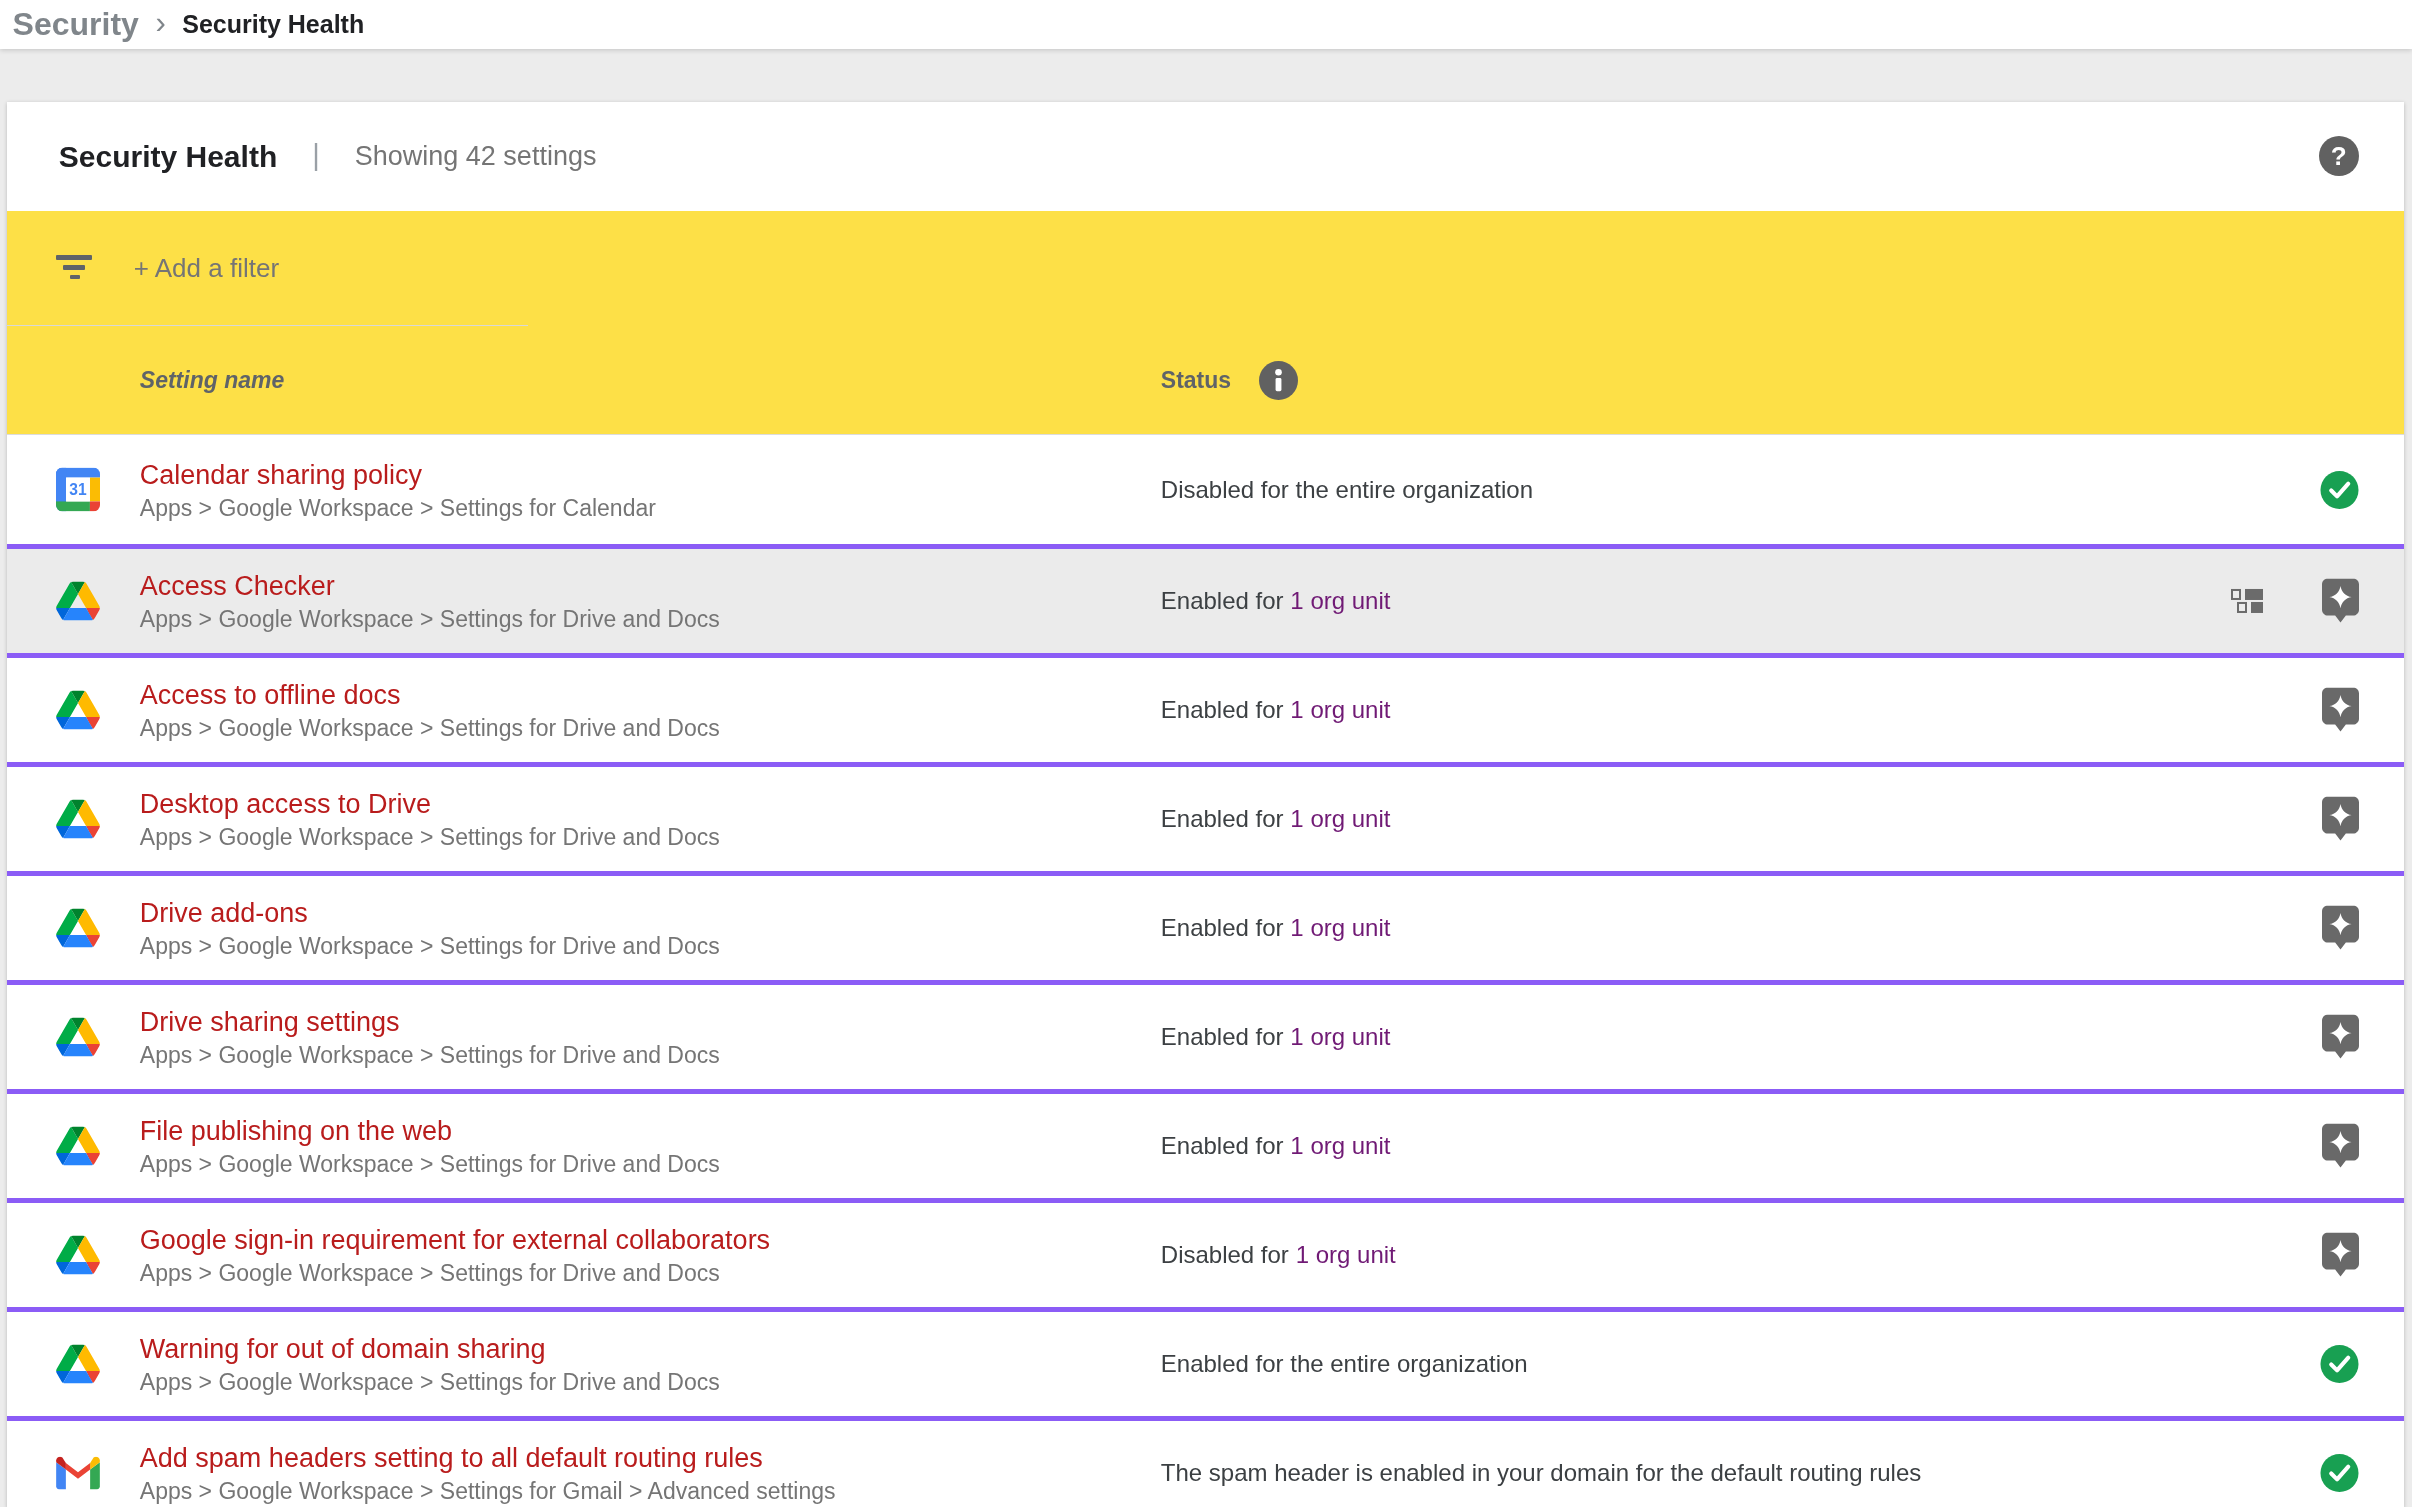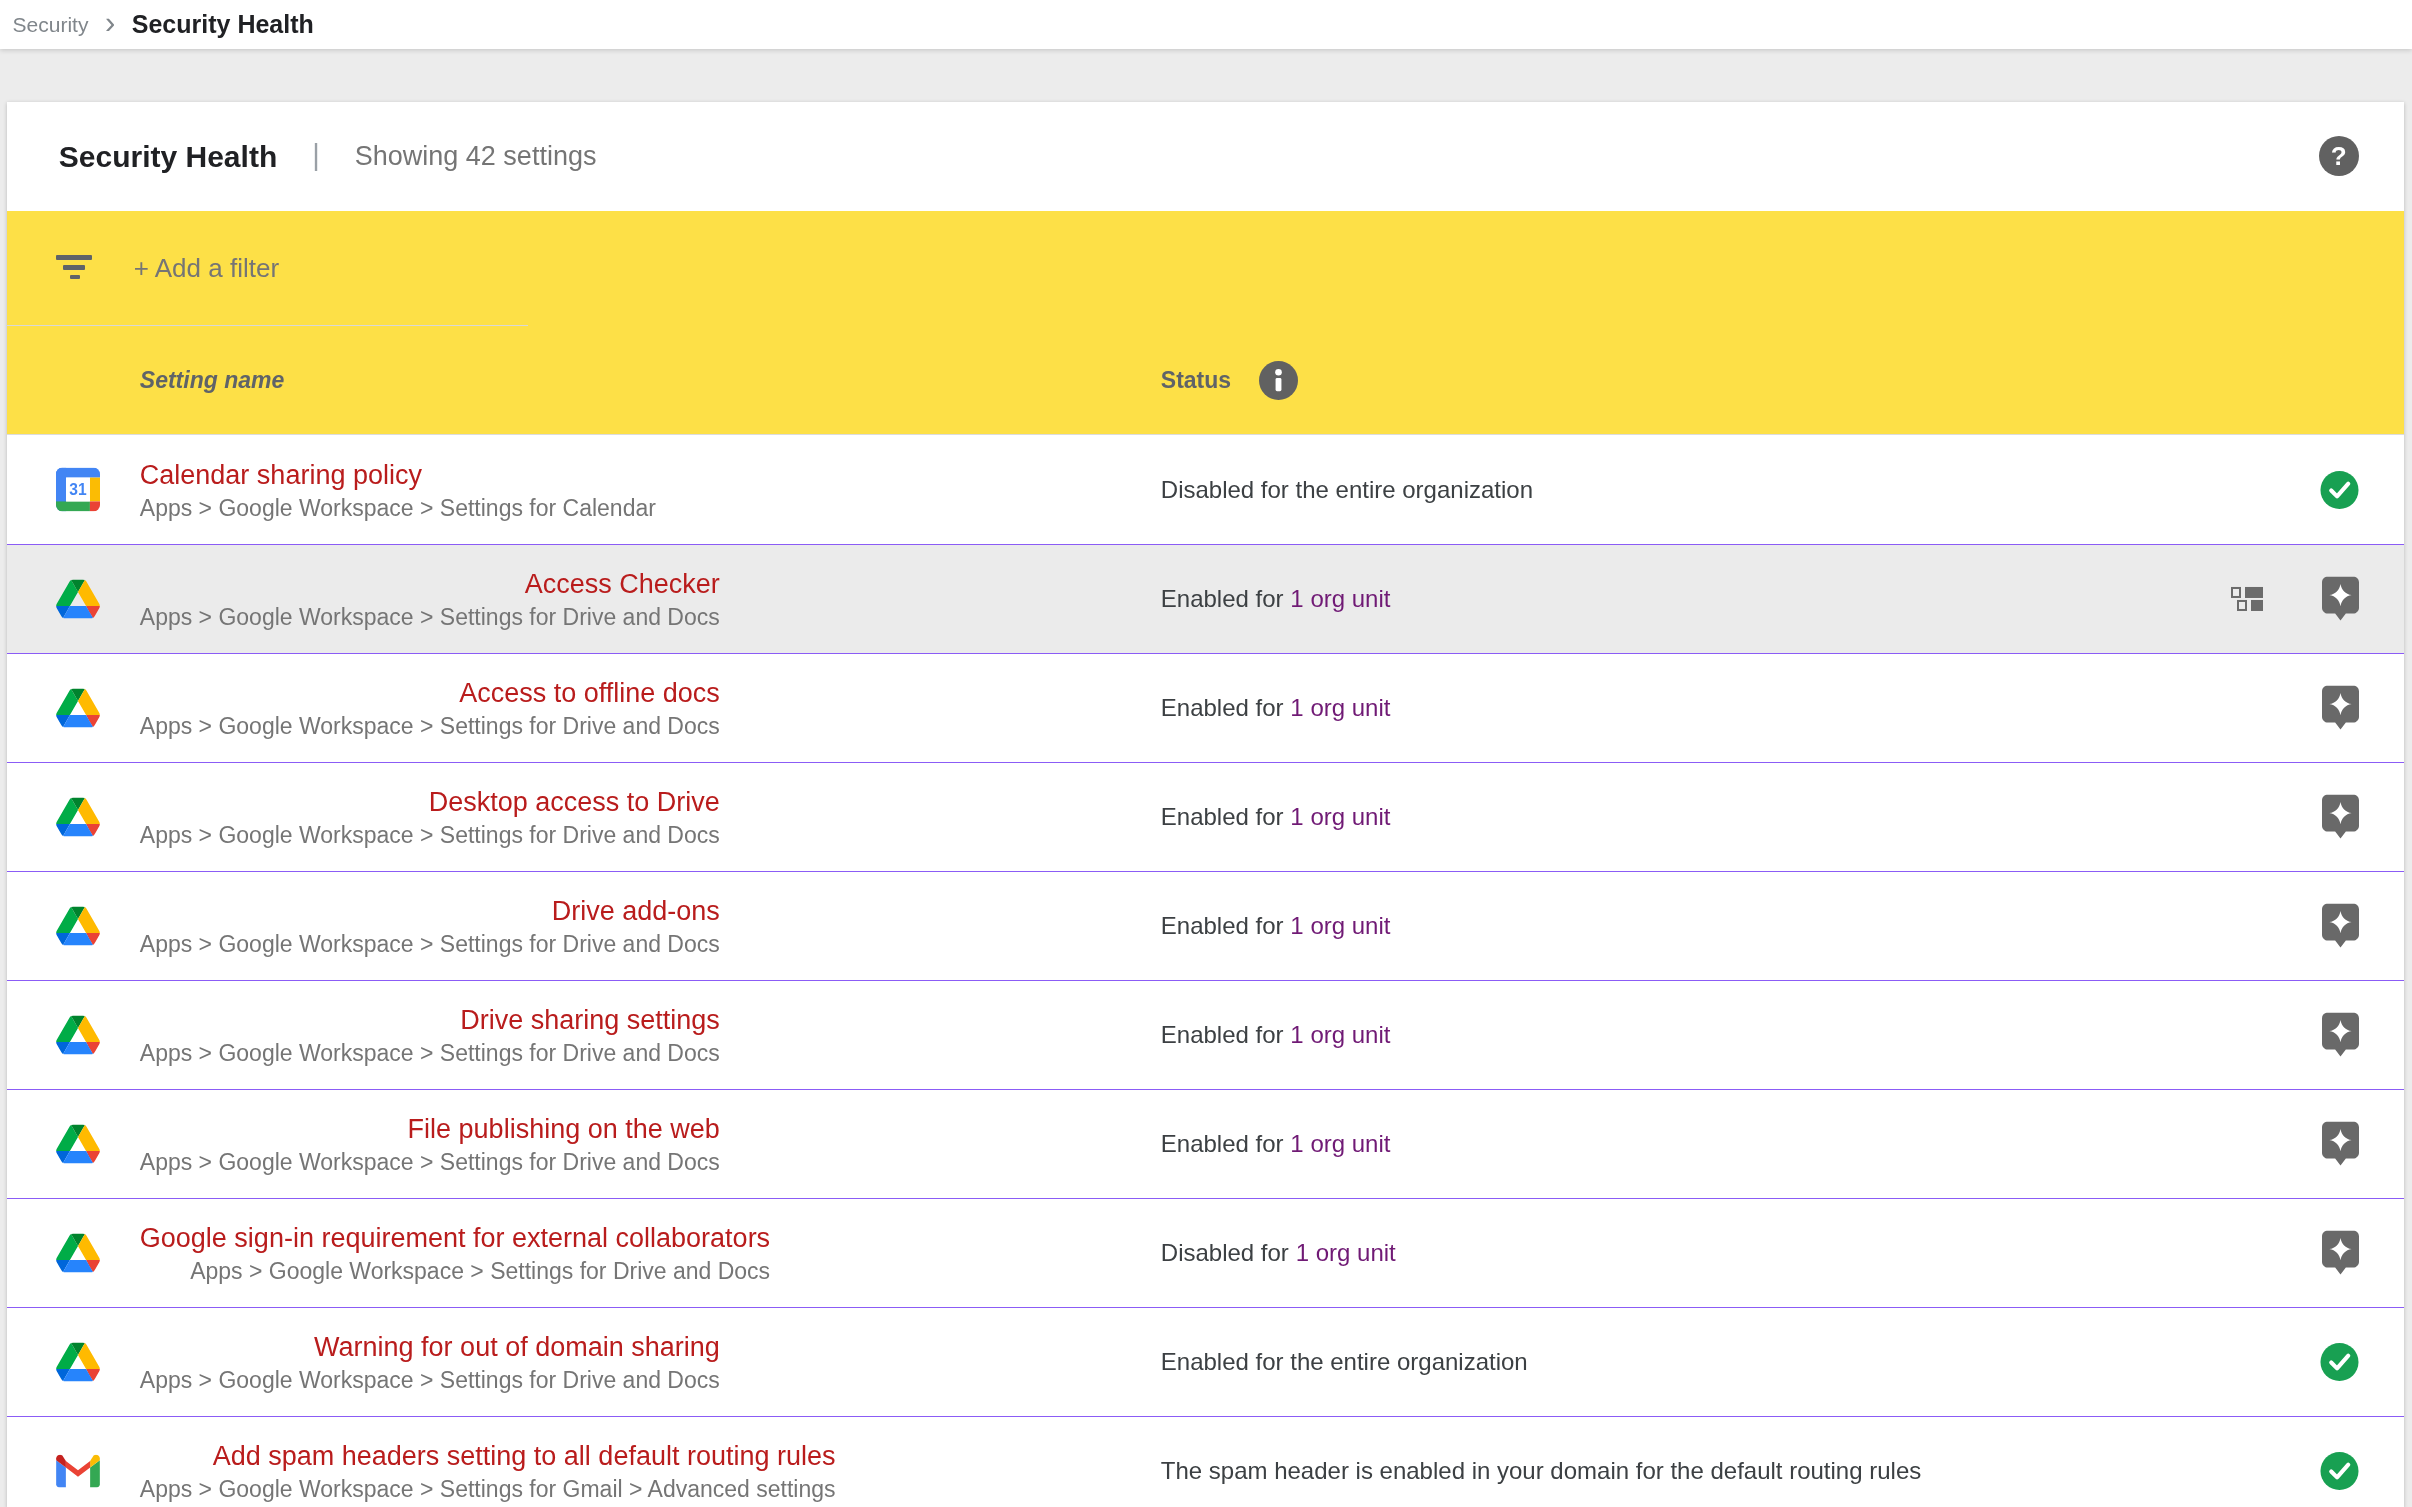--- a/index.html
+++ b/index.html
@@ -3,21 +3,21 @@
 <meta charset="utf-8">
 <style>
   * { margin:0; padding:0; box-sizing:border-box; }
   html,body { width:2412px; height:1508px; overflow:hidden;
     background:#ececec; font-family:"Liberation Sans", sans-serif; }
 
   
   .topbar { position:absolute; left:0; top:0; width:2412px; height:49px;
     background:#ffffff; box-shadow:0 1.9px 4.9px rgba(0,0,0,.16);
     display:flex; align-items:center; padding-left:12.6px; z-index:5; }
-  .crumb-parent { font-size:21px; color:#80868b; }
+  .crumb-parent { font-size:32px; color:#80868b;font-weight:bold; }
   .crumb-sep { font-size:31px; color:#80868b; margin:0 16.5px 3.9px 16.5px; }
   .crumb-current { font-size:25px; color:#202124; font-weight:700; }
 
   
   .card { position:absolute; left:6.8px; top:102px; width:2397px; height:1406px;
     background:#ffffff; box-shadow:0 1px 3.9px rgba(0,0,0,.22); overflow:hidden; }
 
   
   .title-row { position:relative; height:109px; display:flex; align-items:center;
     padding-left:52px; background:#ffffff; }
@@ -42,21 +42,21 @@
     background:#d8d8d8; }
   .header-row { position:relative; height:108px; }
   .col-label { position:absolute; top:0; height:108px; display:flex; align-items:center;
     font-size:23px; font-weight:700; color:#5f6368; }
   .col-setting { left:133px;font-style:italic; }
   .col-status { left:1154px;text-align:center; }
   .info-btn { position:absolute; left:1252px; top:35px; width:39px; height:39px; cursor:pointer; }
 
   
   .row { position:relative; height:109px; background:#fff; }
-  .row + .row { border-top:1px solid #8b5cf6;text-align:right; }
+  .row + .row { border-top:5px solid #8b5cf6; }
   .row.selected { background:#ebebeb; }
   .appicon { position:absolute; left:49px; top:50%; transform:translateY(-50%);
     width:45px; height:45px; display:flex; align-items:center; justify-content:center; }
   .rowtext { position:absolute; left:133px; top:50%; transform:translateY(-50%); }
   .rowtitle { font-size:27px; color:#b91c1c; line-height:36px; }
   .rowpath { font-size:23px; color:#757575; line-height:30px; }
   .status { position:absolute; left:1154px; top:50%; transform:translateY(-50%);
     font-size:24px; color:#3c4043; display:flex; gap:6.8px; align-items:baseline; }
   .orglink { color:#701a75; text-decoration:none; cursor:pointer; }
   .orglink:empty { display:none; }

